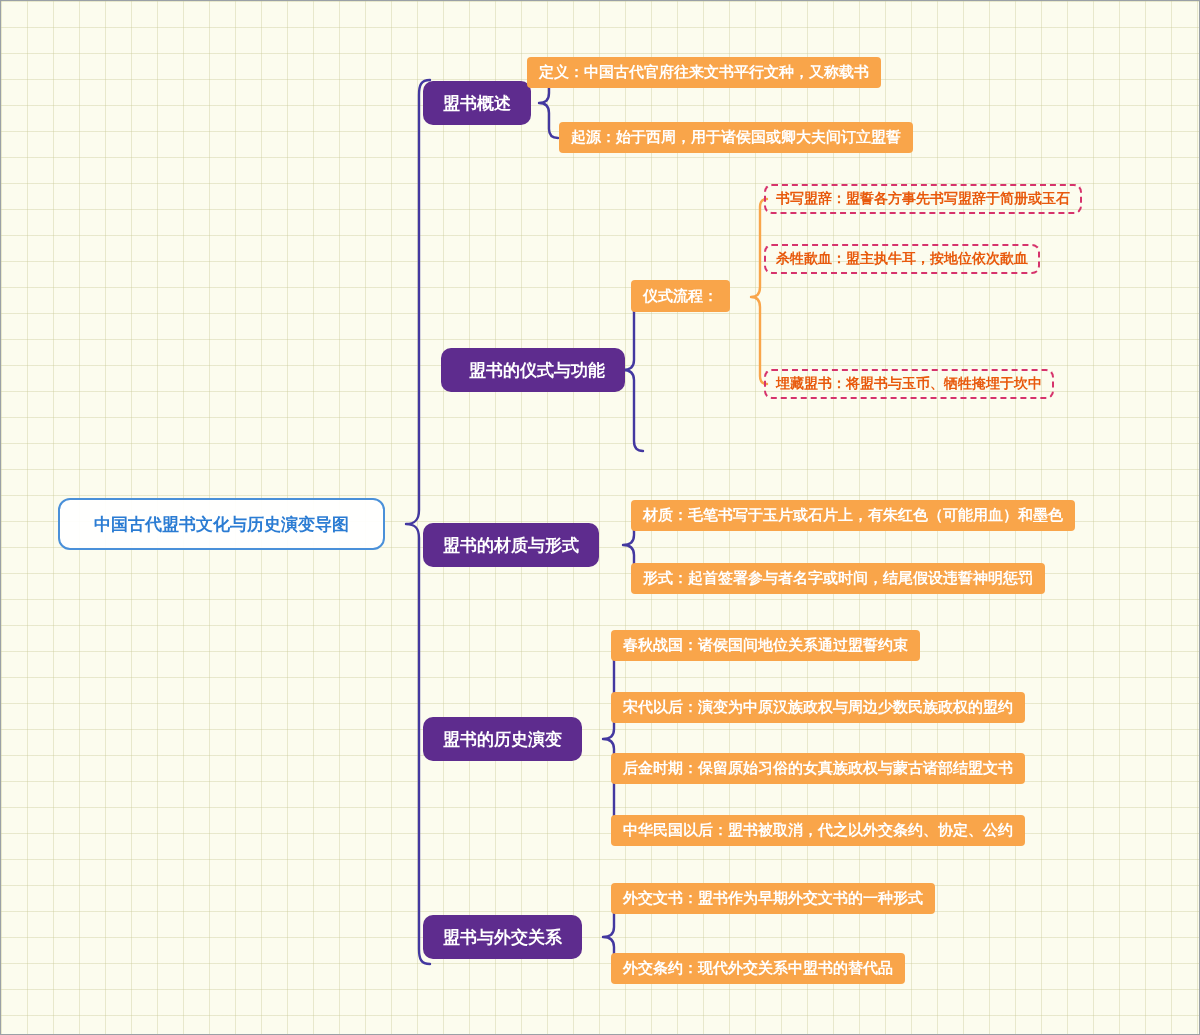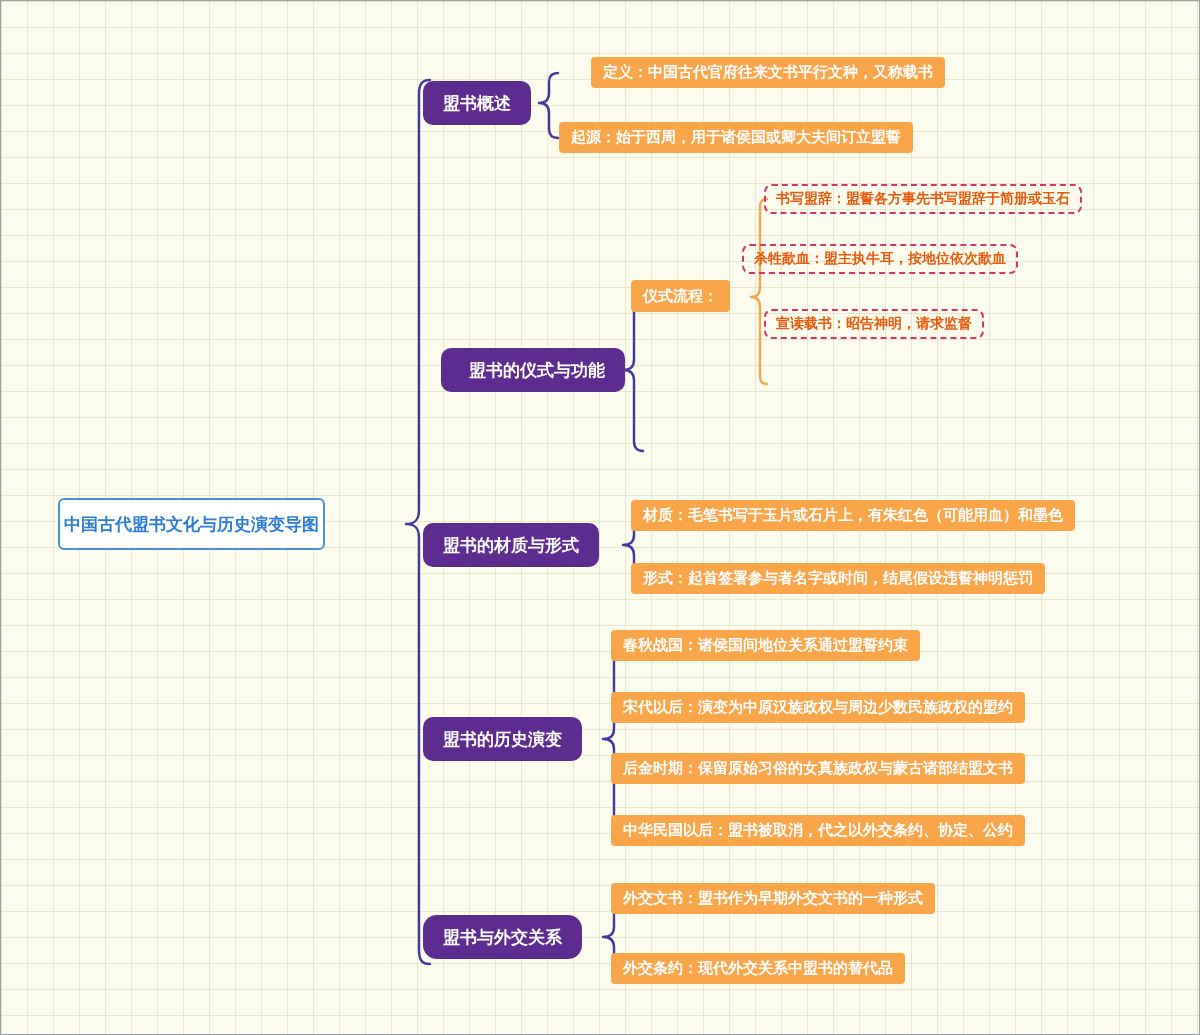--- a/index.html
+++ b/index.html
@@ -35,26 +35,26 @@
   .node {
     position: absolute;
     display: flex;
     align-items: center;
     white-space: nowrap;
     cursor: default;
   }
   .root-node {
     background: rgba(255,255,255,0.92);
     border: 2px solid var(--root-border);
-    border-radius: 6px;
+    border-radius: 12px;
     color: var(--root-text);
     font-size: 17px;
     font-weight: 700;
     height: 52px;
-    padding: 0 4px;
+    padding: 0 34px;
   }
   .branch-node {
     background: var(--branch-bg);
     color: #ffffff;
     border-radius: 10px;
     font-size: 17px;
     font-weight: 700;
     height: 44px;
     padding: 0 20px;
   }
@@ -96,36 +96,36 @@
     <path class="brace" d="M 642 515 Q 633 515 633 524 L 633 534 Q 633 544 622 544 Q 633 544 633 554 L 633 569 Q 633 578 642 578"></path>
 
     <path class="brace" d="M 622 645 Q 613 645 613 655 L 613 728 Q 613 738 602 738 Q 613 738 613 748 L 613 820 Q 613 830 622 830"></path>
 
     <path class="brace" d="M 622 898 Q 613 898 613 907 L 613 926 Q 613 936 602 936 Q 613 936 613 946 L 613 959 Q 613 968 622 968"></path>
   </svg>
 
   <div class="node root-node" style="left:57px; top:497px;">中国古代盟书文化与历史演变导图</div>
 
   <div class="node branch-node" style="left:422px; top:80px;">盟书概述</div>
-  <div class="node child-node" style="left:590px; top:56px;">定义：中国古代官府往来文书平行文种，又称载书</div>
+  <div class="node child-node" style="left:526px; top:56px;">定义：中国古代官府往来文书平行文种，又称载书</div>
   <div class="node child-node" style="left:558px; top:121px;">起源：始于西周，用于诸侯国或卿大夫间订立盟誓</div>
 
   <div class="node branch-node" style="left:440px; top:347px;padding-left:28px;">盟书的仪式与功能</div>
   <div class="node child-node" style="left:630px; top:279px; height:32px;">仪式流程：</div>
   <div class="node detail-node" style="left:763px; top:183px;">书写盟辞：盟誓各方事先书写盟辞于简册或玉石</div>
-  <div class="node detail-node" style="left:741px; top:243px;">杀牲歃血：盟主执牛耳，按地位依次歃血</div>
-  <div class="node detail-node" style="left:763px; top:308px;">宣读载书：昭告神明，请求监督</div>
+  <div class="node detail-node" style="left:763px; top:243px;">杀牲歃血：盟主执牛耳，按地位依次歃血</div>
+  <div class="node detail-node" style="left:763px; top:368px;">埋藏盟书：将盟书与玉币、牺牲掩埋于坎中</div>
 
   <div class="node branch-node" style="left:422px; top:522px;">盟书的材质与形式</div>
   <div class="node child-node" style="left:630px; top:499px;text-align:center;">材质：毛笔书写于玉片或石片上，有朱红色（可能用血）和墨色</div>
   <div class="node child-node" style="left:630px; top:562px;">形式：起首签署参与者名字或时间，结尾假设违誓神明惩罚</div>
 
   <div class="node branch-node" style="left:422px; top:716px;">盟书的历史演变</div>
   <div class="node child-node" style="left:610px; top:629px;">春秋战国：诸侯国间地位关系通过盟誓约束</div>
   <div class="node child-node" style="left:610px; top:691px;">宋代以后：演变为中原汉族政权与周边少数民族政权的盟约</div>
   <div class="node child-node" style="left:610px; top:752px;">后金时期：保留原始习俗的女真族政权与蒙古诸部结盟文书</div>
   <div class="node child-node" style="left:610px; top:814px;">中华民国以后：盟书被取消，代之以外交条约、协定、公约</div>
 
-  <div class="node branch-node" style="left:422px; top:914px;border-radius:14px;">盟书与外交关系</div>
+  <div class="node branch-node" style="left:422px; top:914px;">盟书与外交关系</div>
   <div class="node child-node" style="left:610px; top:882px;">外交文书：盟书作为早期外交文书的一种形式</div>
   <div class="node child-node" style="left:610px; top:952px;">外交条约：现代外交关系中盟书的替代品</div>
 
 </div>
 
 </body></html>

